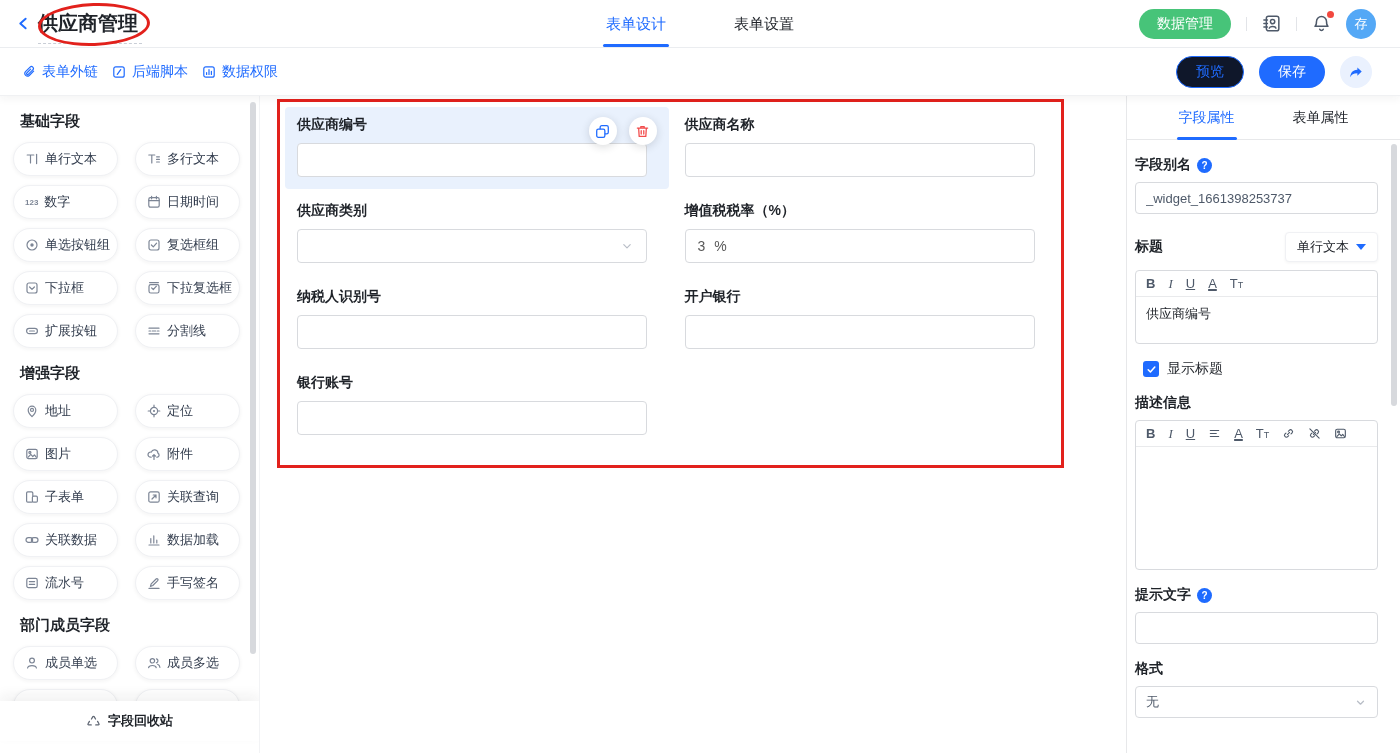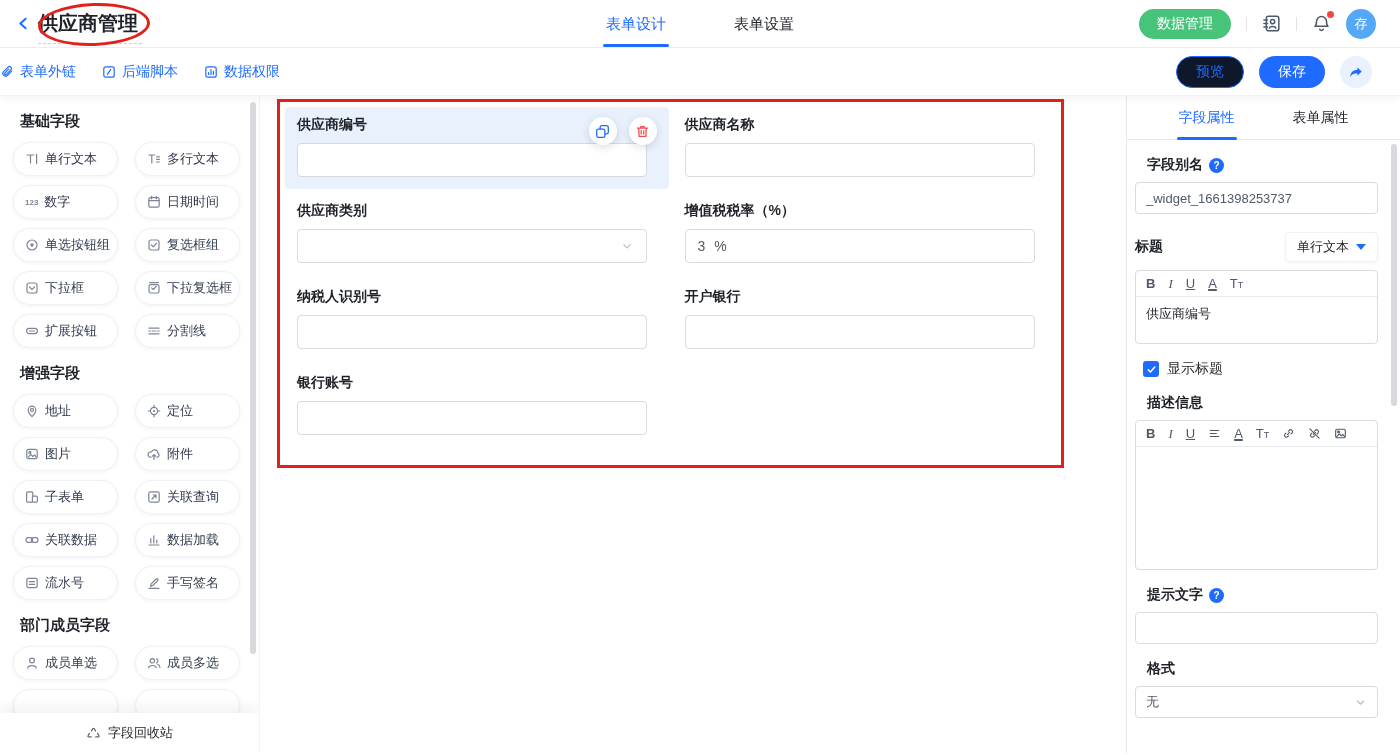--- a/index.html
+++ b/index.html
@@ -18,38 +18,38 @@
   .h-tab.active::after { content:''; position:absolute; left:-3px; right:-3px; bottom:0; height:3px; background:#1f6bff; border-radius:2px; }
   .h-right { margin-left:auto; display:flex; align-items:center; gap:15px; padding-right:24px; }
   .btn-green { height:30px; padding:0 18px; border-radius:16px; background:#47c479; color:#fff; font-size:14px; display:flex; align-items:center; border:none; cursor:pointer; }
   .h-sep { width:1px; height:14px; background:#e2e4e8; }
   .h-icon { color:#4e5969; position:relative; display:flex; cursor:pointer; }
   .badge-dot { position:absolute; top:-3px; right:-3px; width:7px; height:7px; border-radius:50%; background:#f2483f; }
   .avatar { width:30px; height:30px; border-radius:50%; background:#54a8f6; color:#fff; font-size:13px; display:flex; align-items:center; justify-content:center; cursor:pointer; }
 
   
   .toolbar { height:48px; border-bottom:1px solid #f0f1f3; box-shadow:0 3px 8px rgba(31,35,41,.05); display:flex; align-items:center; background:#fff; position:relative; z-index:2; }
-  .tb-links { display:flex; gap:26px; }
+  .tb-links { display:flex; gap:14px; padding-left:22px; }
   .tb-link { display:flex; align-items:center; gap:6px; color:#1f6bff; font-size:14px; cursor:pointer; }
   .tb-right { margin-left:auto; display:flex; align-items:center; gap:15px; padding-right:28px; }
   .btn-outline { height:32px; padding:0 19px; border:1px solid #1f6bff; color:#1f6bff; border-radius:17px; background:#0f172a; font-size:14px; display:flex; align-items:center; cursor:pointer; }
   .btn-primary { height:32px; padding:0 19px; border:none; color:#fff; border-radius:17px; background:#1f6bff; font-size:14px; display:flex; align-items:center; cursor:pointer; }
   .btn-share { width:32px; height:32px; border-radius:50%; background:#eaf1fe; color:#1f6bff; display:flex; align-items:center; justify-content:center; border:none; cursor:pointer; }
 
   
   .main { display:flex; height:657px; position:relative; }
 
   
   .sidebar { width:260px; border-right:1px solid #f2f3f5; position:relative; overflow:hidden; background:#fff; padding-left:13px; }
   .sb-section-title { font-size:15px; font-weight:700; color:#1f2329; margin:16px 0 11px 7px; }
   .pill-grid { display:grid; grid-template-columns:105px 105px; column-gap:17px; row-gap:9px; }
   .pill { height:34px; background:#fff; border:1px solid #f0f1f4; border-radius:17px; box-shadow:0 1px 4px rgba(31,35,41,.06); display:flex; align-items:center; gap:6px; padding:0 11px; font-size:13px; color:#323c4d; cursor:grab; white-space:nowrap; overflow:hidden; }
   .pill .picon { color:#7c8595; display:flex; flex:none; }
   .txticon { font-size:8px; font-weight:700; letter-spacing:0; color:#7c8595; }
-  .recycle-bar { position:absolute; left:0; right:0; bottom:0; height:40px; background:#fff; box-shadow:0 -6px 12px rgba(31,35,41,.06); display:flex; align-items:center; justify-content:center; gap:7px; font-size:13px; color:#1f2329; cursor:pointer; z-index:2; }
+  .recycle-bar { position:absolute; left:0; right:0; bottom:12px; height:40px; background:#fff; box-shadow:0 -6px 12px rgba(31,35,41,.06); display:flex; align-items:center; justify-content:center; gap:7px; font-size:13px; color:#1f2329; cursor:pointer; z-index:2;font-weight:bold; }
   .recycle-bar .picon { color:#5f6673; display:flex; }
   .sb-scroll { position:absolute; right:3px; top:6px; width:6px; height:552px; background:#d7d9dd; border-radius:3px; z-index:3; cursor:pointer; }
 
   
   .canvas { flex:1; position:relative; background:#fff; }
   .red-rect { position:absolute; left:17px; top:3px; width:787px; height:369px; border:3px solid #e2211c; padding:5px; }
   .form-grid { display:grid; grid-template-columns:1fr 1fr; column-gap:4px; row-gap:4px; align-content:start; }
   .field { padding:9px 12px 12px; border-radius:4px; position:relative; cursor:pointer; }
   .field.selected { background:#e9f1fd; }
   .field-label { font-size:14px; font-weight:700; color:#1f2329; margin-bottom:9px; }
@@ -61,21 +61,21 @@
   .action-circle.copy { color:#1f6bff; }
   .action-circle.del { color:#f24b4b; }
 
   
   .rpanel { width:274px; border-left:1px solid #e7e8ea; position:relative; background:#fff; }
   .rp-tabs { height:44px; display:flex; justify-content:center; gap:58px; border-bottom:1px solid #e7e8ea; }
   .rp-tab { line-height:43px; font-size:14px; color:#1f2329; position:relative; cursor:pointer; }
   .rp-tab.active { color:#1f6bff; }
   .rp-tab.active::after { content:''; position:absolute; left:-2px; right:-2px; bottom:-1px; height:3px; background:#1f6bff; border-radius:2px; }
   .rp-body { padding:0 22px 0 8px; }
-  .rp-label { font-size:14px; font-weight:700; color:#1f2329; margin:16px 12px 8px; display:flex; align-items:center; gap:6px; }
+  .rp-label { font-size:14px; font-weight:700; color:#1f2329; margin:16px 0 8px; display:flex; align-items:center; gap:6px; }
   .help { width:15px; height:15px; border-radius:50%; background:#1f6bff; color:#fff; font-size:10px; font-weight:700; display:inline-flex; align-items:center; justify-content:center; }
   .rp-input { width:100%; height:32px; border:1px solid #d8dade; border-radius:4px; padding:0 10px; font-size:13px; color:#4e5969; background:#fff; font-family:inherit; outline:none; }
   .title-row { display:flex; align-items:center; justify-content:space-between; margin:18px 0 8px; }
   .widget-select { display:flex; align-items:center; gap:7px; font-size:13px; color:#1f2329; background:#fff; border:1px solid #f0f1f4; border-radius:4px; padding:5px 11px; box-shadow:0 1px 3px rgba(31,35,41,.05); cursor:pointer; }
   .caret { width:0; height:0; border-left:5px solid transparent; border-right:5px solid transparent; border-top:6px solid #1f6bff; }
   .editor { border:1px solid #d8dade; border-radius:4px; }
   .editor-toolbar { display:flex; align-items:center; gap:13px; padding:6px 10px; border-bottom:1px solid #e9eaec; color:#4e5969; }
   .tl { font-size:13px; line-height:1; cursor:pointer; }
   .tl.b { font-weight:700; }
   .tl.i { font-style:italic; font-family:"Liberation Serif","DejaVu Serif",serif; }

